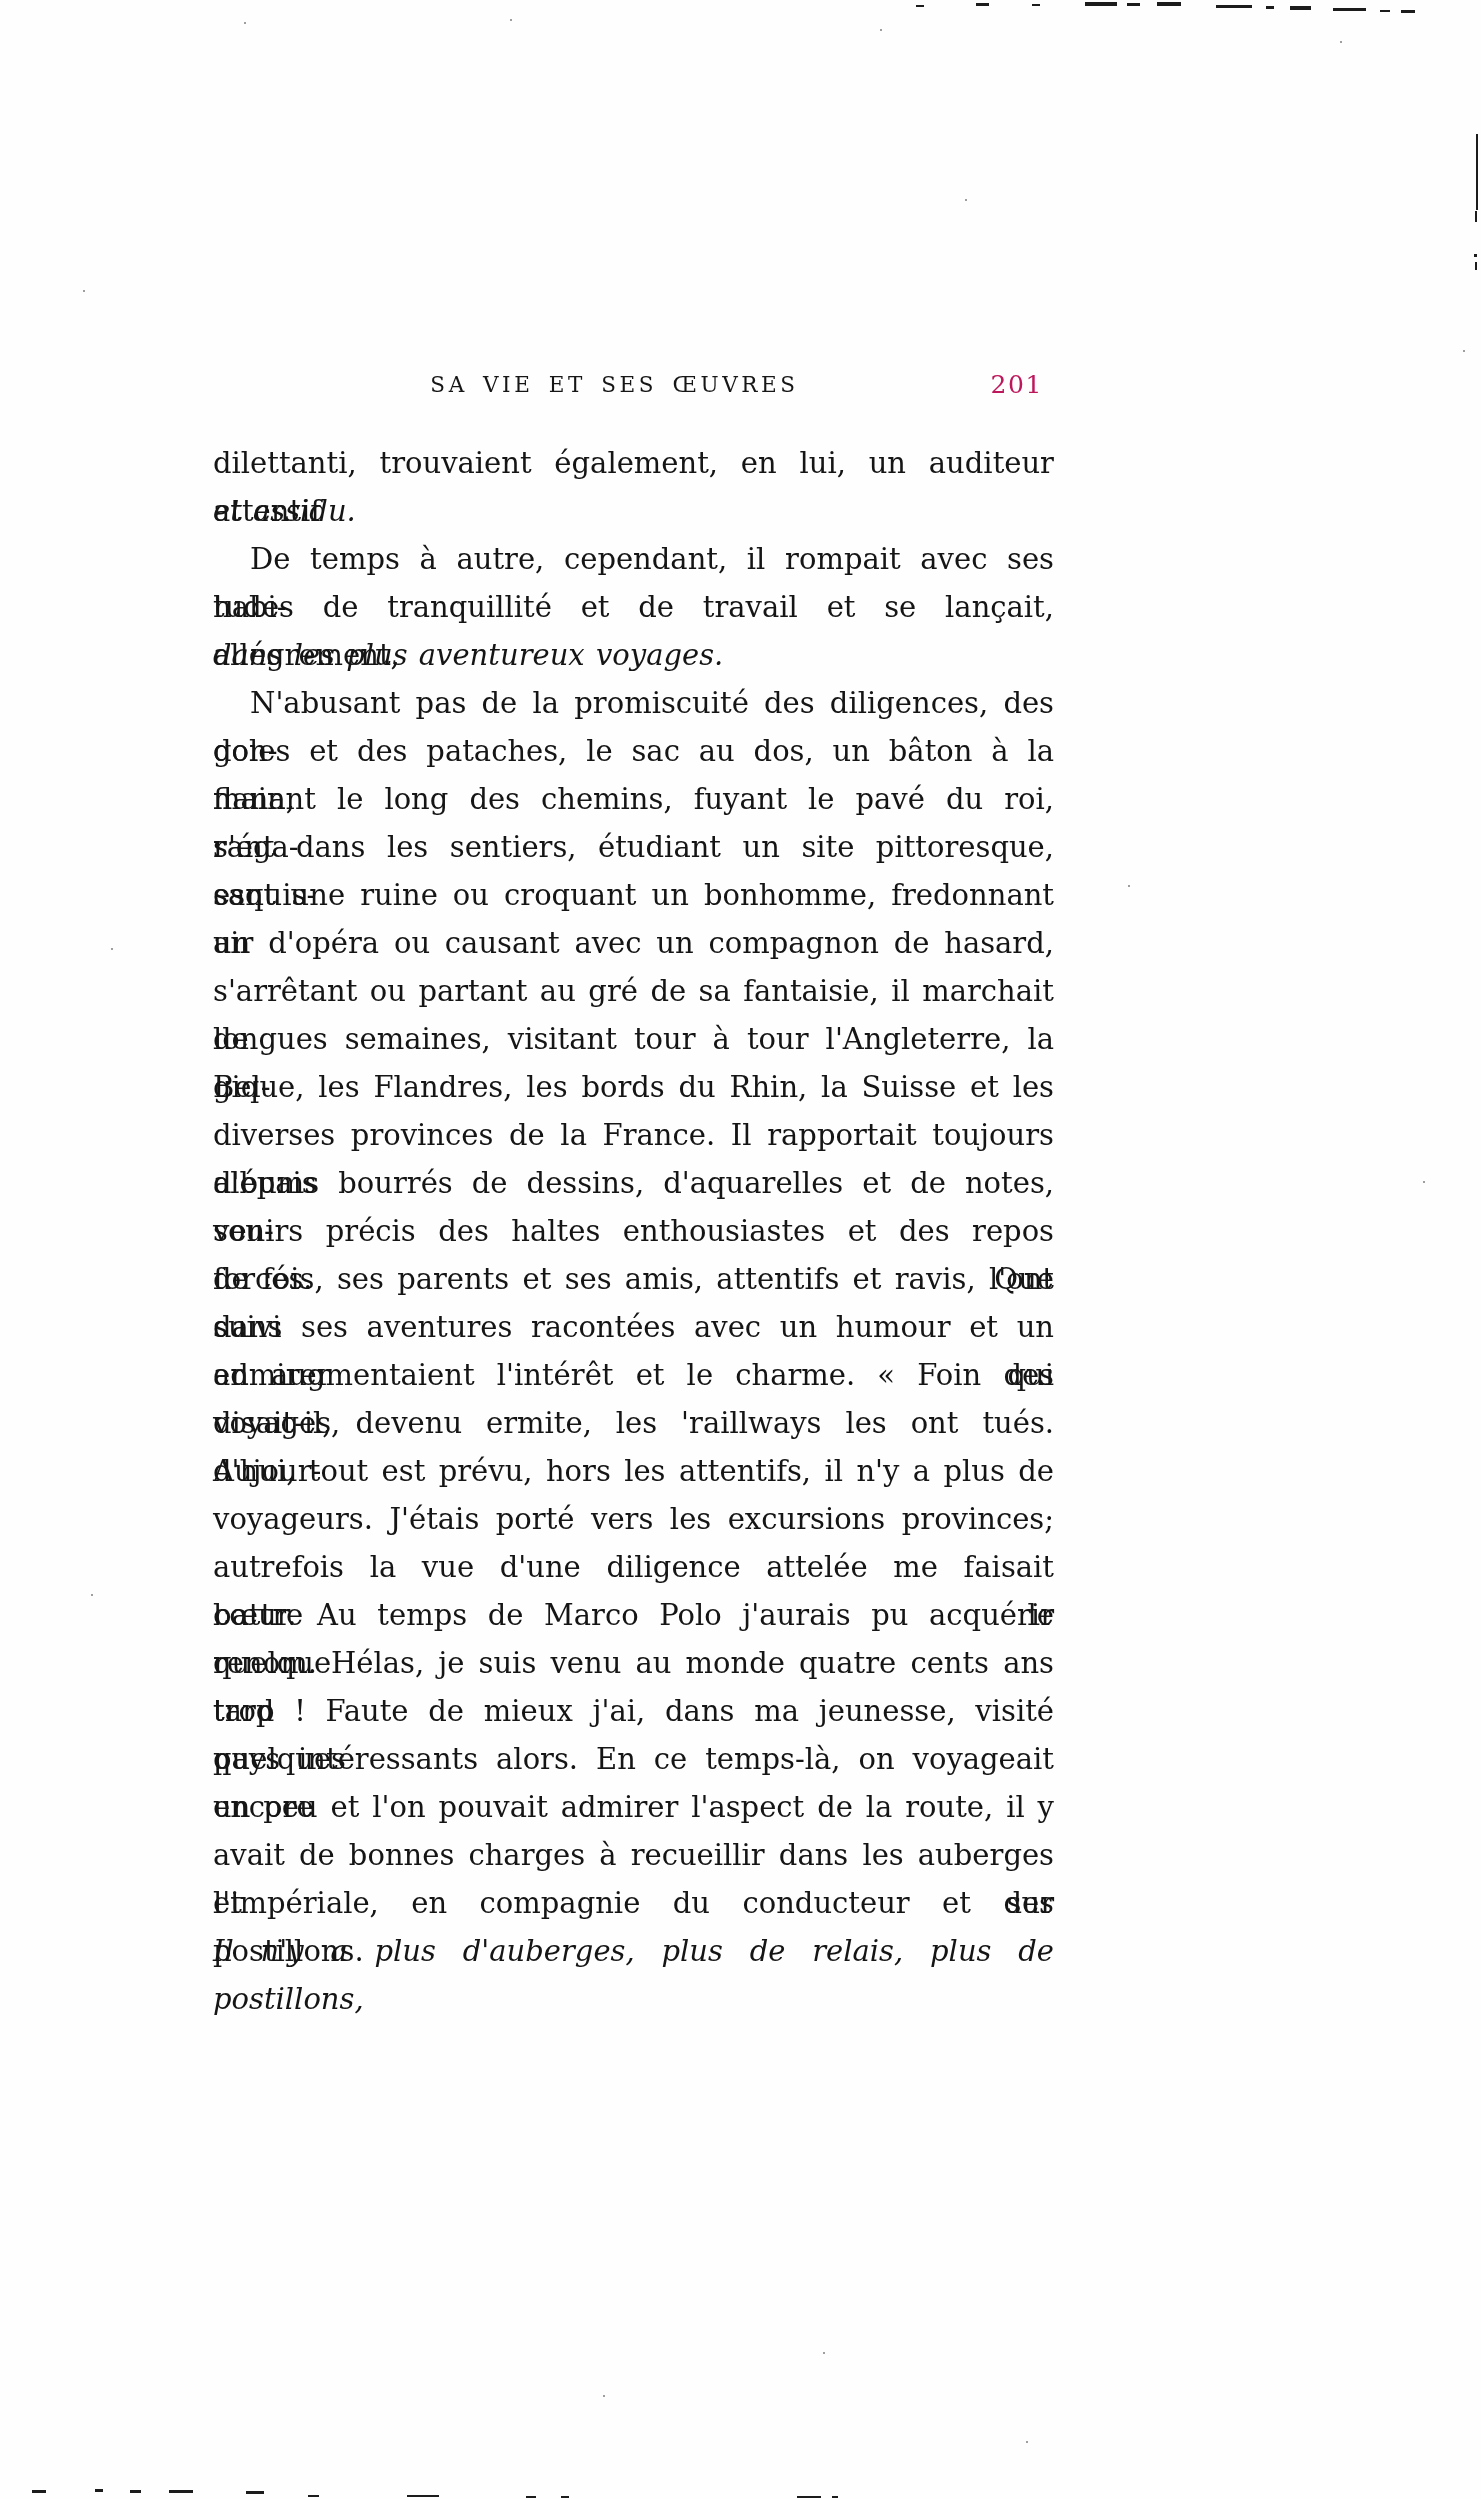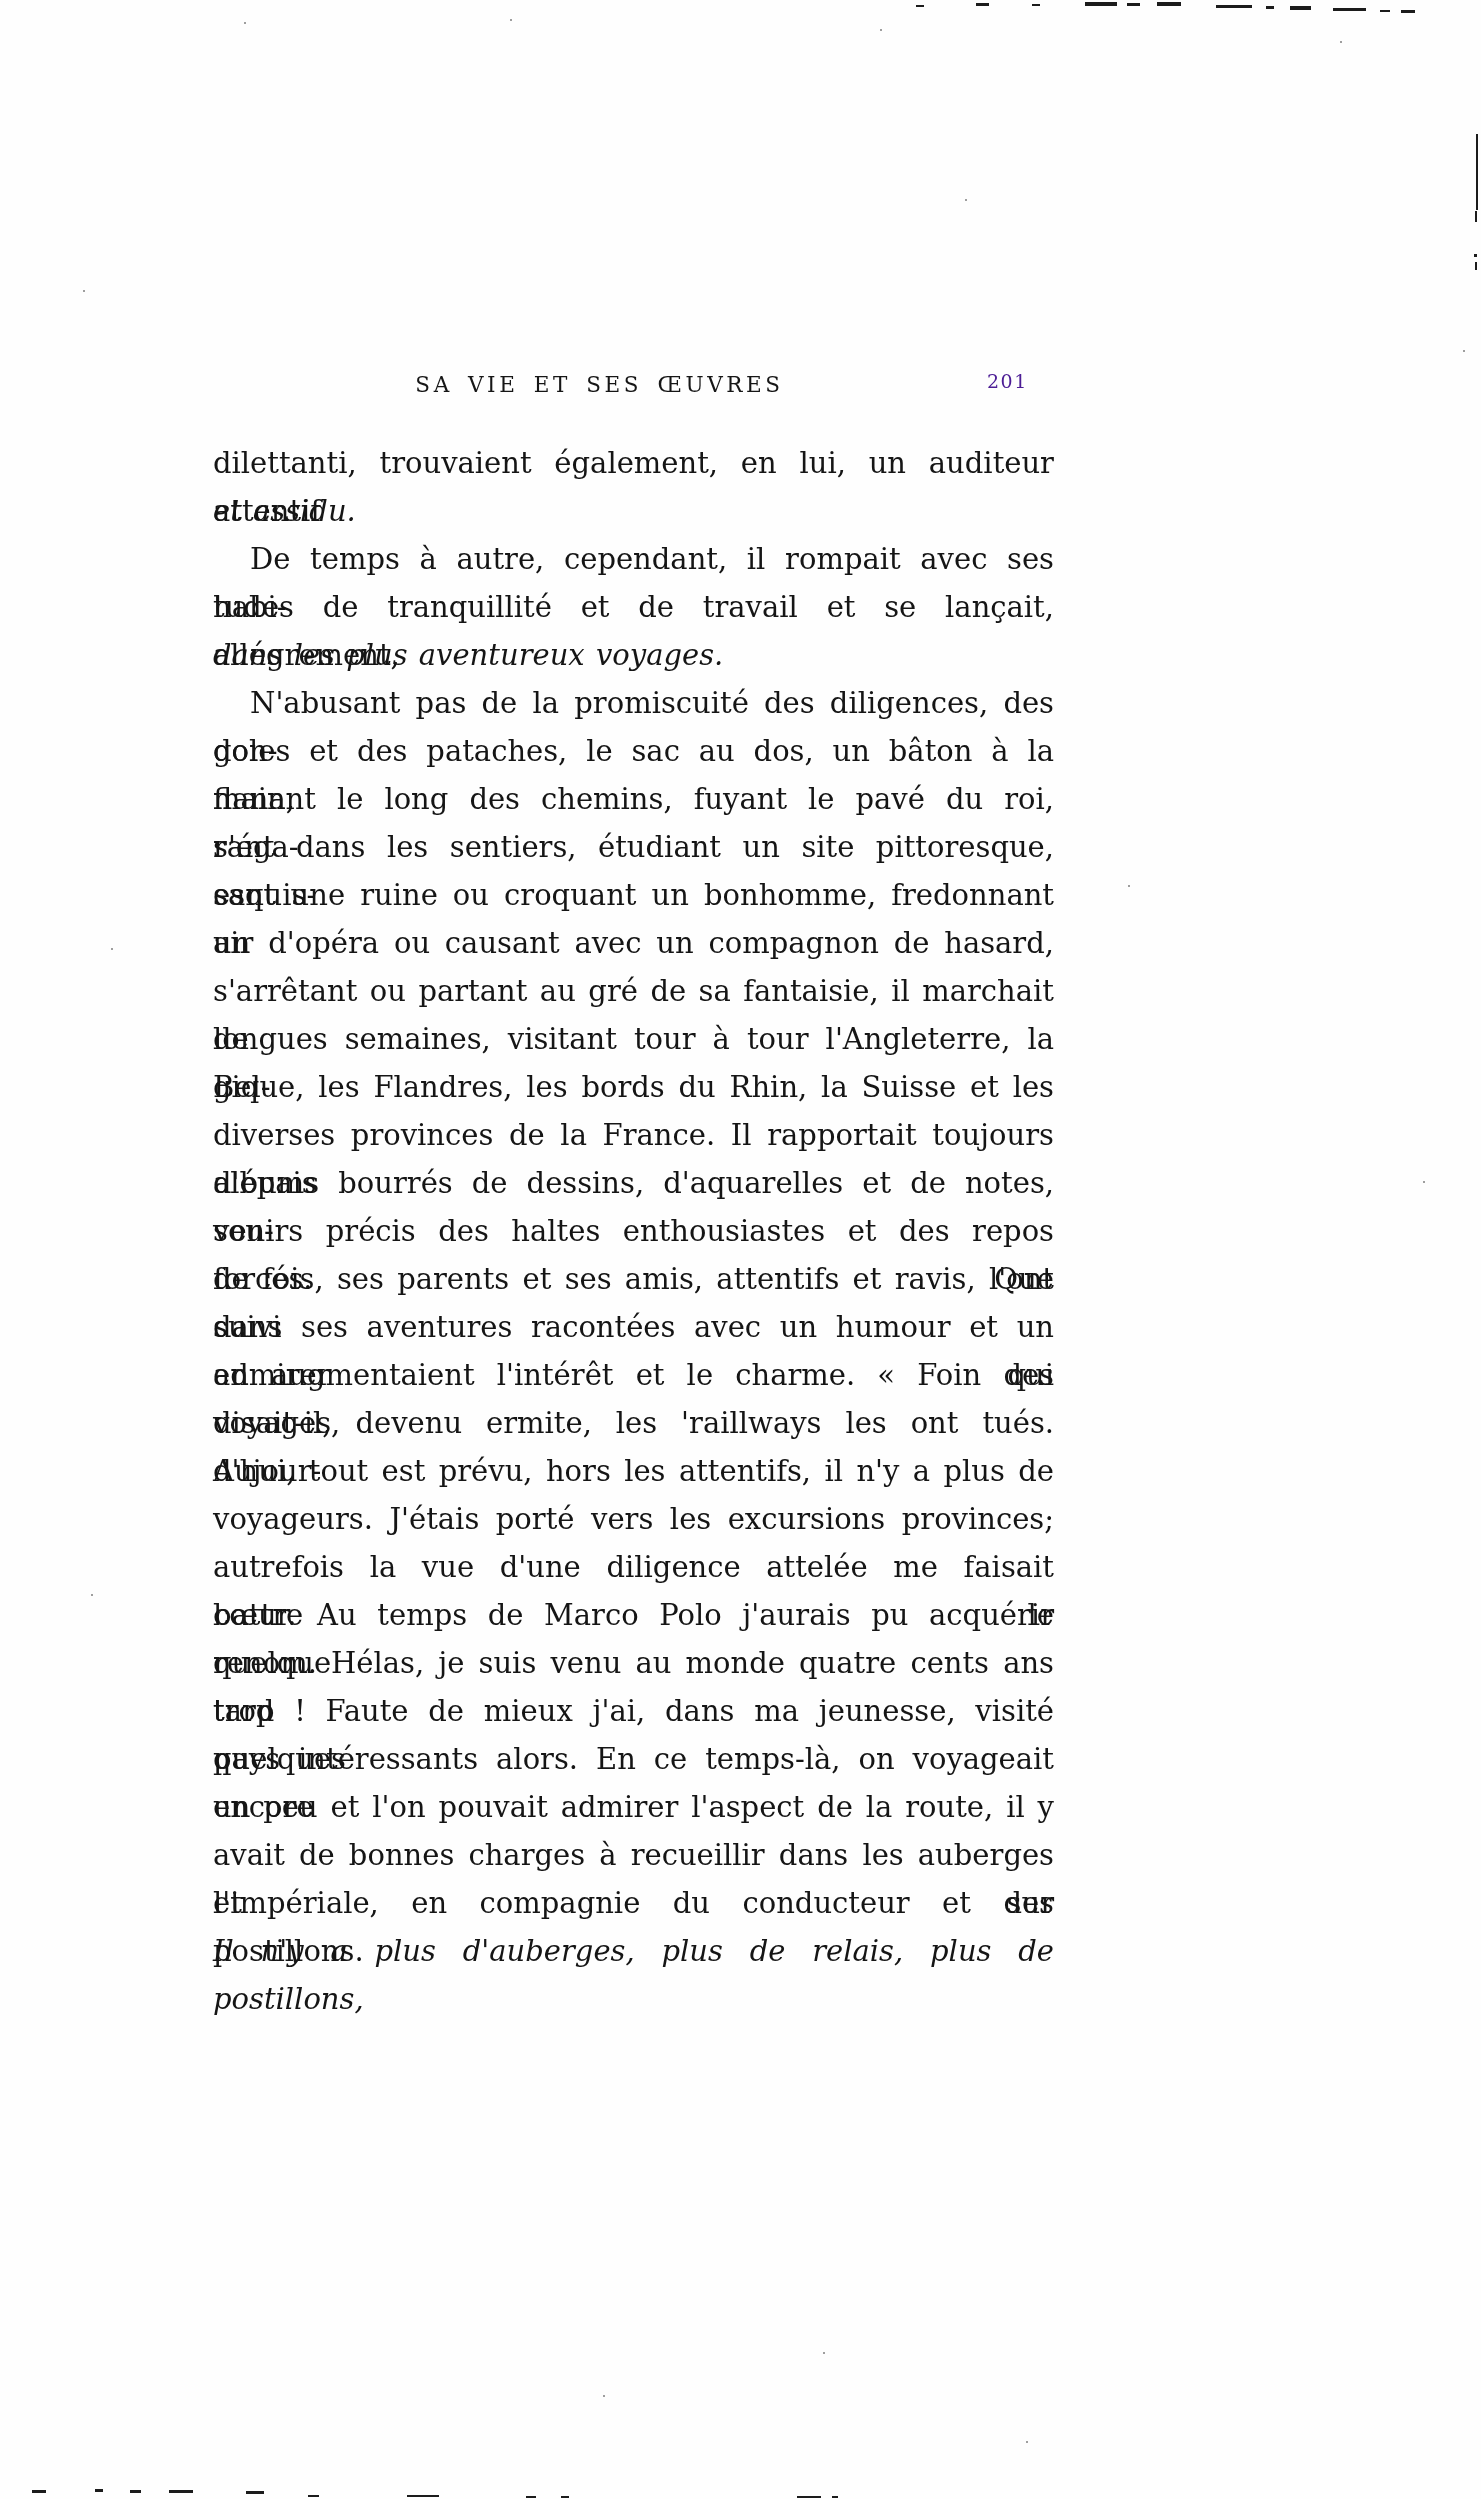--- a/index.html
+++ b/index.html
@@ -8,39 +8,39 @@
     position: relative;
     background: #fefefe;
     overflow: hidden;
     font-family: "DejaVu Serif", serif;
     color: #151515;
   }
   .page { position: absolute; inset: 0; }
 
   .page-header {
     position: absolute;
-    left: 198px; top: 372px; width: 841px;
+    left: 213px; top: 372px; width: 841px;
     height: 37px;
   }
   .header-title {
     display: block;
     text-align: center;
     transform: translateX(-19px);
     font-size: 21.5px;
     letter-spacing: 3.6px;
     word-spacing: 4.8px;
     font-weight: normal;
     color: #161616;
   }
   .header-page-number {
     position: absolute;
     right: 11px; top: -1.6px;
-    font-size: 19px;
+    font-size: 25px;
     letter-spacing: 1.6px;
-    color: #4c1d95;
+    color: #be185d;
   }
 
   .page-body {
     position: absolute;
     left: 213px; top: 439px; width: 841px;
     font-size: 29px;
     line-height: 48px;
     word-spacing: 2px;
   }
   .line {

